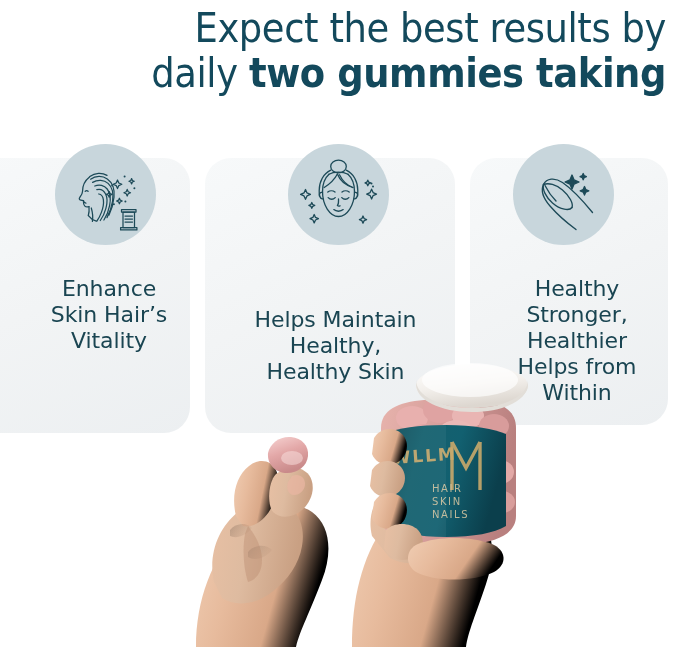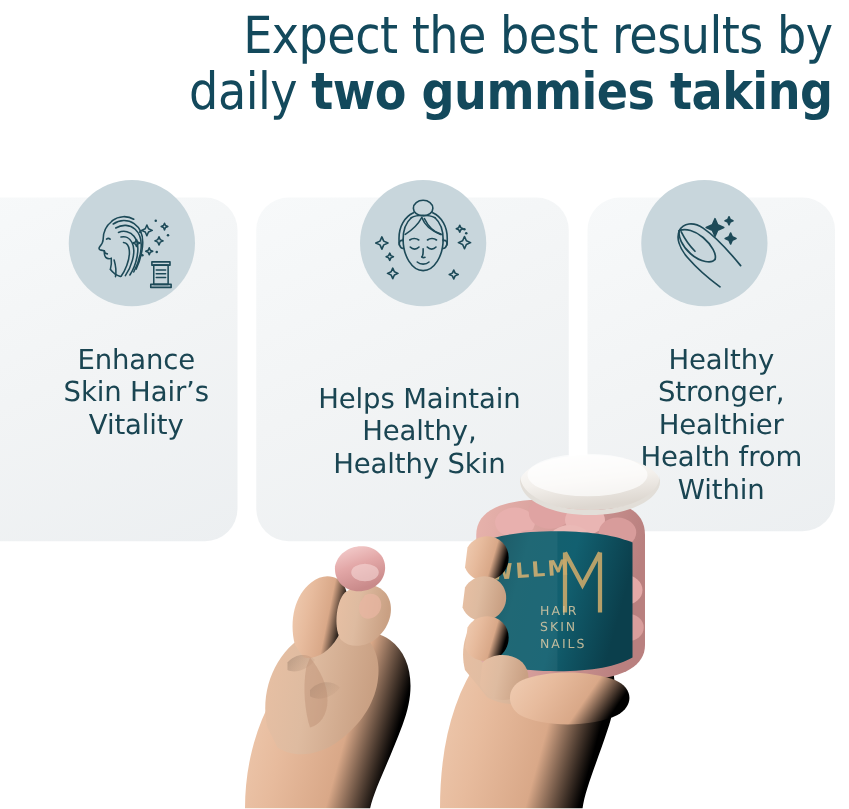--- a/index.html
+++ b/index.html
@@ -209,21 +209,21 @@
   <div class="caption cap-2">
     <span class="l">Helps Maintain</span>
     <span class="l">Healthy,</span>
     <span class="l">Healthy Skin</span>
   </div>
 
   <div class="caption cap-3">
     <span class="l">Healthy</span>
     <span class="l">Stronger,</span>
     <span class="l">Healthier</span>
-    <span class="l">Health from</span>
+    <span class="l">Helps from</span>
     <span class="l">Within</span>
   </div>
 
   <div class="photo">
     <svg width="679" height="317" viewBox="0 0 679 317">
       <defs>
         <linearGradient id="skinA" x1="0" y1="0" x2="1" y2="0.3">
           <stop offset="0%" stop-color="#f0cdb3"></stop>
           <stop offset="38%" stop-color="#e7bb9d"></stop>
           <stop offset="72%" stop-color="#d9a888"></stop>

